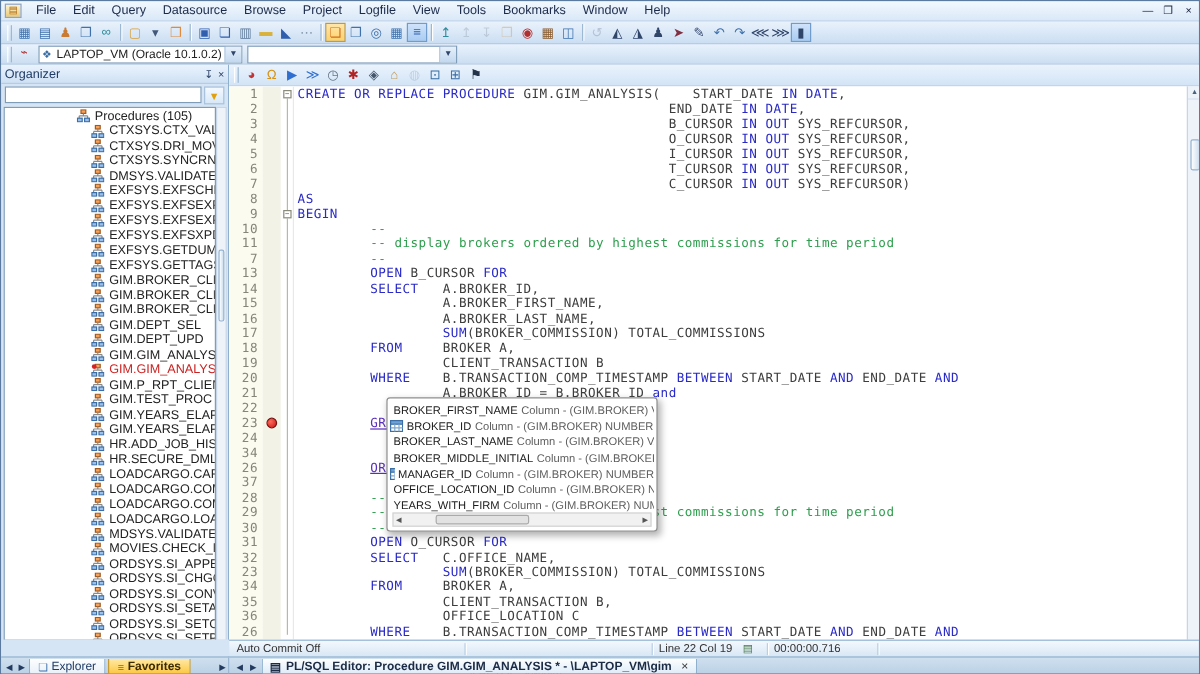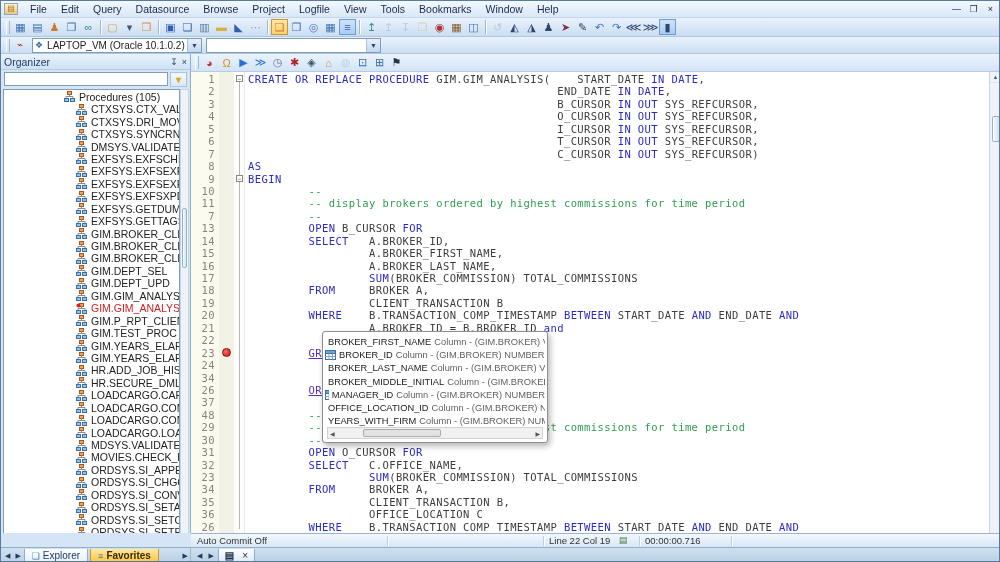--- a/index.html
+++ b/index.html
@@ -651,21 +651,21 @@
             <div class="cl">18</div>
             <div class="cl">19</div>
             <div class="cl">20</div>
             <div class="cl">21</div>
             <div class="cl">22</div>
             <div class="cl">23</div>
             <div class="cl">24</div>
             <div class="cl">34</div>
             <div class="cl">26</div>
             <div class="cl">37</div>
-            <div class="cl">48</div>
+            <div class="cl">28</div>
             <div class="cl">29</div>
             <div class="cl">30</div>
             <div class="cl">31</div>
             <div class="cl">32</div>
             <div class="cl">23</div>
             <div class="cl">34</div>
             <div class="cl">35</div>
             <div class="cl">36</div>
             <div class="cl">26</div>
           </div>
@@ -783,17 +783,18 @@
             <span>Favorites</span>
           </div>
         </span>
       <span class="bt-arrow" style="margin-left:auto;">▶</span>
     </div>
     <div class="bt-right">
       <span class="bt-arrow">◀</span>
       <span class="bt-arrow">▶</span>
       <div class="doc-tab">
         <span class="t-ic">▤</span>
+        <span>PL/SQL Editor: Procedure GIM.GIM_ANALYSIS *  -  \LAPTOP_VM\gim</span>
         <span class="doc-close">×</span>
       </div>
     </div>
   </div>
 </div>
 
 </body></html>

